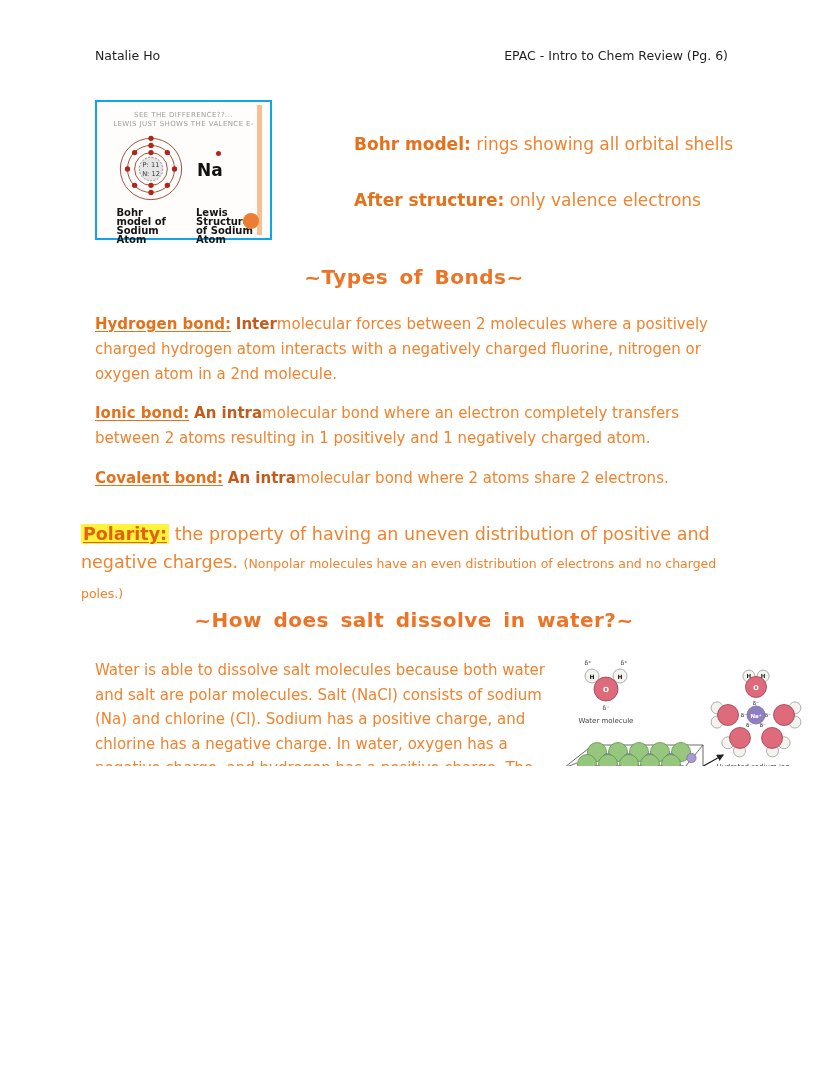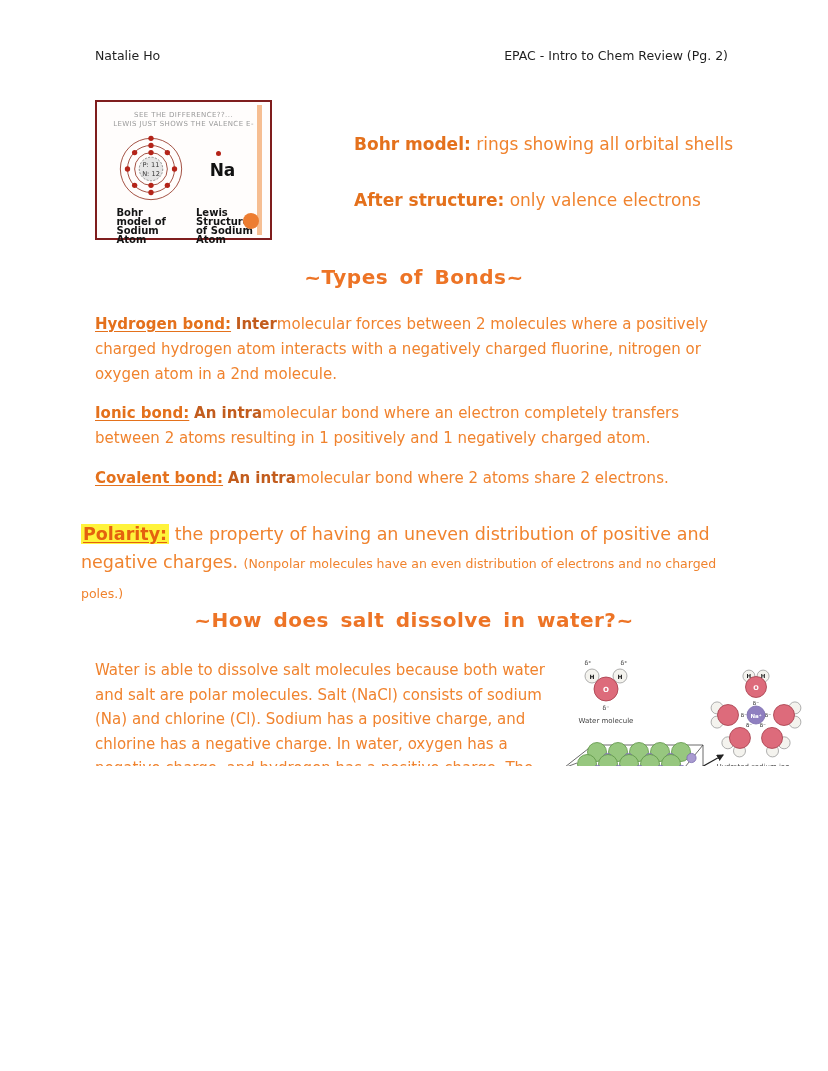--- a/index.html
+++ b/index.html
@@ -15,26 +15,26 @@
   body{font-family:"DejaVu Sans",sans-serif;}
   .page{position:relative;width:828px;height:766px;background:#fff;overflow:hidden;}
 
   
   .hdr{position:absolute;top:48px;font-size:12.5px;color:var(--ink);}
   .hdr.left{left:95px;}
   .hdr.right{right:100px;}
 
   
   .slide{position:absolute;left:95px;top:100px;width:177px;height:140px;background:#fffdfc;
-         border:2px solid #7f1d1d;}
+         border:2px solid #0ea5e9;}
   .slide-caption{margin-top:9px;text-align:center;font-size:7px;line-height:9px;color:#9a9a9a;
                  letter-spacing:.4px;}
   .slide-body{display:flex;align-items:center;margin-top:1px;}
   .bohr{margin-left:8px;}
-  .lewis{position:relative;flex:1;text-align:center;margin-right:22px;}
+  .lewis{position:relative;flex:1;margin-right:22px;}
   .lewis-dot{position:absolute;left:50%;top:-9px;margin-left:-7px;width:5px;height:5px;border-radius:50%;
              background:#b42318;}
   .lewis-na{font-size:17px;font-weight:bold;color:#111;}
   .slide-labels{display:flex;margin-top:-2px;}
   .slide-label{font-size:10px;font-weight:bold;line-height:9px;color:#151515;text-align:left;}
   .slide-label.b1{width:100px;}
   .slide-label.b1 div,.slide-label.b2 div{width:60px;margin:0 auto;}
   .slide-label.b2{flex:1;margin-right:14px;}
   .slide-stripe{position:absolute;right:8px;top:3px;bottom:3px;width:5px;background:#F6BE92;}
   .slide-dot{position:absolute;right:11px;bottom:9px;width:16px;height:16px;border-radius:50%;
@@ -70,21 +70,21 @@
   .diagram text{font-family:"DejaVu Sans",sans-serif;}
   .dlabel{font-size:7px;fill:#444;text-anchor:middle;}
   .ionlabel{font-size:6px;font-weight:bold;fill:#222;text-anchor:middle;}
 </style>
 </head>
 <body>
 
 <div class="page">
 
   <div class="hdr left">Natalie Ho</div>
-  <div class="hdr right">EPAC - Intro to Chem Review (Pg. 2)</div>
+  <div class="hdr right">EPAC - Intro to Chem Review (Pg. 6)</div>
 
   <figure class="slide">
     <div class="slide-caption">
       <div>SEE THE DIFFERENCE??...</div>
       <div>LEWIS JUST SHOWS THE VALENCE E-</div>
     </div>
     <div class="slide-body">
       <svg class="bohr" viewBox="0 0 90 78" width="92" height="80">
         <circle cx="45" cy="38" r="30" fill="none" stroke="#9c4434" stroke-width="0.9"></circle>
         <circle cx="45" cy="38" r="23" fill="none" stroke="#9c4434" stroke-width="0.9"></circle>

